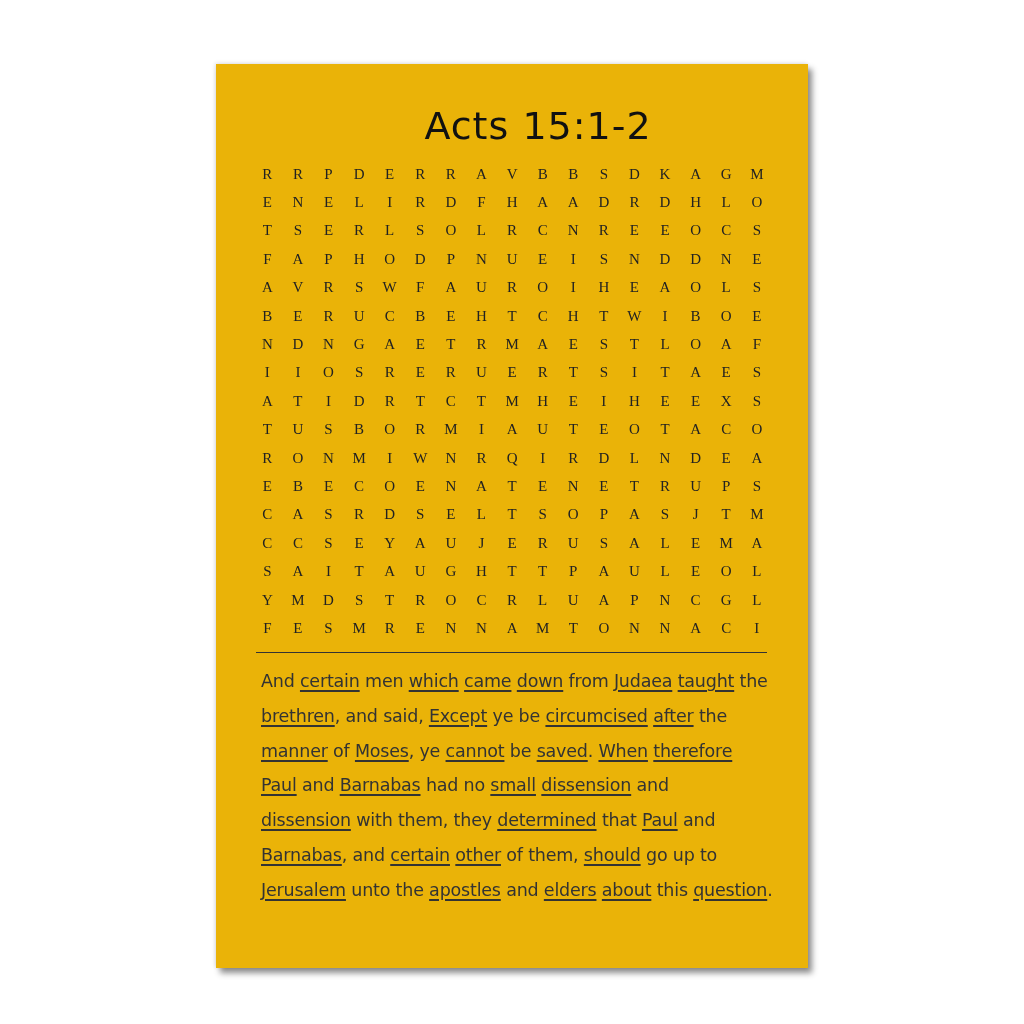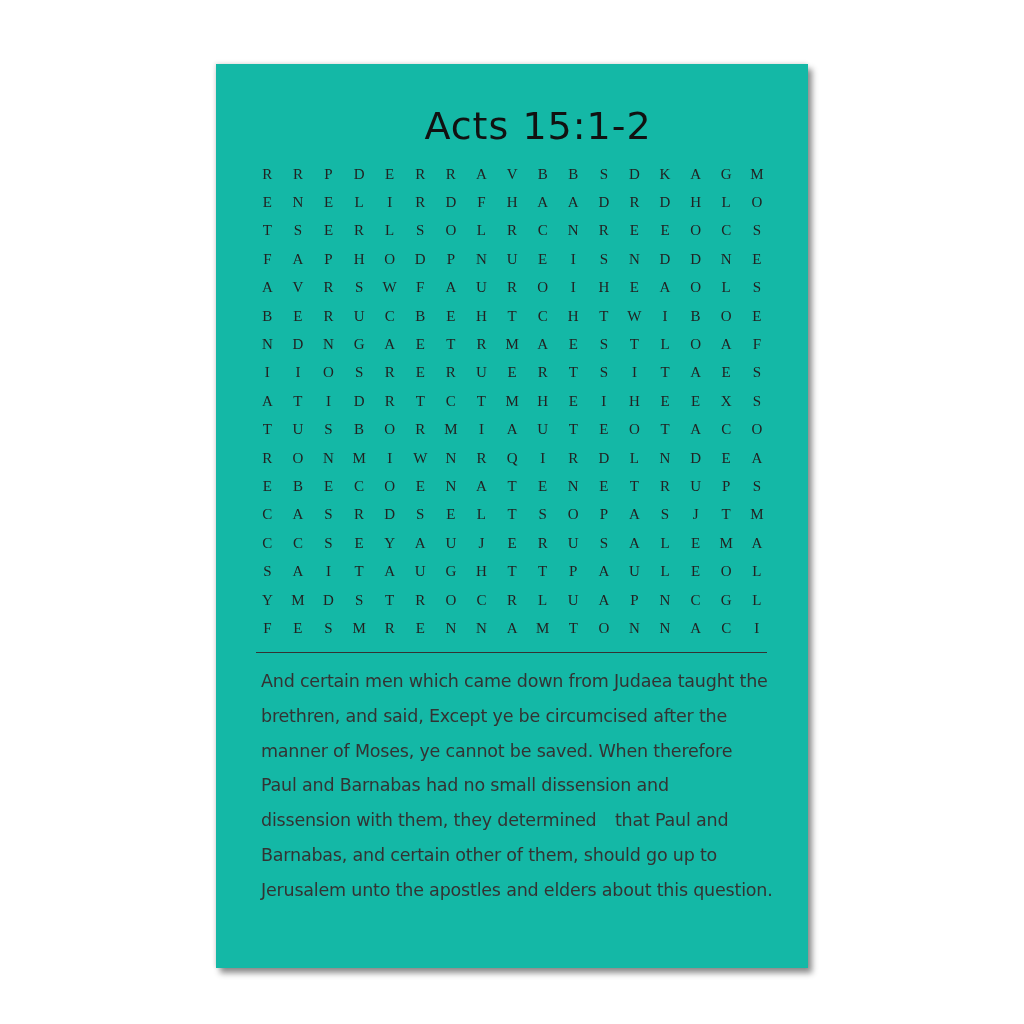--- a/index.html
+++ b/index.html
@@ -9,21 +9,21 @@
     height: 1024px;
     background: #ffffff;
     overflow: hidden;
   }
   .page {
     position: absolute;
     left: 216px;
     top: 64px;
     width: 592px;
     height: 904px;
-    background: #14b8a6;
+    background: #eab308;
     box-shadow: 4px 5px 6px rgba(0,0,0,0.45), -1px -1px 4px rgba(0,0,0,0.12);
   }
   .title {
     position: absolute;
     left: 0;
     right: 0;
     top: 40px;
     text-align: center;
     font-family: "DejaVu Sans", sans-serif;
     font-size: 38px;
@@ -64,20 +64,21 @@
     left: 45px;
     top: 600px;
     width: 520px;
     font-family: "DejaVu Sans", sans-serif;
     font-size: 17.5px;
     line-height: 34.8px;
     color: #333333;
     letter-spacing: -0.2px;
   }
   .passage .w.u {
+    text-decoration: underline;
     text-decoration-thickness: 1.5px;
     text-underline-offset: 3px;
   }
 </style>
 </head>
 <body>
 
 <div class="page">
   <div class="title">Acts 15:1-2</div>
   <div class="grid" id="grid">
@@ -404,17 +405,17 @@
         <span class="cell">C</span>
         <span class="cell">I</span>
       </div>
     </div>
   <div class="divider"></div>
   <div class="passage" id="passage">
       <div class="line"><span class="w" style="white-space: pre;">And</span><span class="w" style="white-space: pre;"> </span><span class="w u" style="white-space: pre;">certain</span><span class="w" style="white-space: pre;"> men </span><span class="w u" style="white-space: pre;">which</span><span class="w" style="white-space: pre;"> </span><span class="w u" style="white-space: pre;">came</span><span class="w" style="white-space: pre;"> </span><span class="w u" style="white-space: pre;">down</span><span class="w" style="white-space: pre;"> from </span><span class="w u" style="white-space: pre;">Judaea</span><span class="w" style="white-space: pre;"> </span><span class="w u" style="white-space: pre;">taught</span><span class="w" style="white-space: pre;"> the</span></div>
       <div class="line"><span class="w u" style="white-space: pre;">brethren</span><span class="w" style="white-space: pre;">, and said, </span><span class="w u" style="white-space: pre;">Except</span><span class="w" style="white-space: pre;"> ye be </span><span class="w u" style="white-space: pre;">circumcised</span><span class="w" style="white-space: pre;"> </span><span class="w u" style="white-space: pre;">after</span><span class="w" style="white-space: pre;"> the</span></div>
       <div class="line"><span class="w u" style="white-space: pre;">manner</span><span class="w" style="white-space: pre;"> of </span><span class="w u" style="white-space: pre;">Moses</span><span class="w" style="white-space: pre;">, ye </span><span class="w u" style="white-space: pre;">cannot</span><span class="w" style="white-space: pre;"> be </span><span class="w u" style="white-space: pre;">saved</span><span class="w" style="white-space: pre;">. </span><span class="w u" style="white-space: pre;">When</span><span class="w" style="white-space: pre;"> </span><span class="w u" style="white-space: pre;">therefore</span></div>
       <div class="line"><span class="w u" style="white-space: pre;">Paul</span><span class="w" style="white-space: pre;"> and </span><span class="w u" style="white-space: pre;">Barnabas</span><span class="w" style="white-space: pre;"> had no </span><span class="w u" style="white-space: pre;">small</span><span class="w" style="white-space: pre;"> </span><span class="w u" style="white-space: pre;">dissension</span><span class="w" style="white-space: pre;"> and</span></div>
-      <div class="line"><span class="w u" style="white-space: pre;">dissension</span><span class="w" style="white-space: pre;"> with them, they </span><span class="w u" style="white-space: pre;">determined</span><span class="w" style="white-space: pre; padding-left: 13px;"> that </span><span class="w u" style="white-space: pre;">Paul</span><span class="w" style="white-space: pre;"> and</span></div>
+      <div class="line"><span class="w u" style="white-space: pre;">dissension</span><span class="w" style="white-space: pre;"> with them, they </span><span class="w u" style="white-space: pre;">determined</span><span class="w" style="white-space: pre;"> that </span><span class="w u" style="white-space: pre;">Paul</span><span class="w" style="white-space: pre;"> and</span></div>
       <div class="line"><span class="w u" style="white-space: pre;">Barnabas</span><span class="w" style="white-space: pre;">, and </span><span class="w u" style="white-space: pre;">certain</span><span class="w" style="white-space: pre;"> </span><span class="w u" style="white-space: pre;">other</span><span class="w" style="white-space: pre;"> of them, </span><span class="w u" style="white-space: pre;">should</span><span class="w" style="white-space: pre;"> go up to</span></div>
       <div class="line"><span class="w u" style="white-space: pre;">Jerusalem</span><span class="w" style="white-space: pre;"> unto the </span><span class="w u" style="white-space: pre;">apostles</span><span class="w" style="white-space: pre;"> and </span><span class="w u" style="white-space: pre;">elders</span><span class="w" style="white-space: pre;"> </span><span class="w u" style="white-space: pre;">about</span><span class="w" style="white-space: pre;"> this </span><span class="w u" style="white-space: pre;">question</span><span class="w" style="white-space: pre;">.</span></div>
     </div>
 </div>
 
 </body></html>

